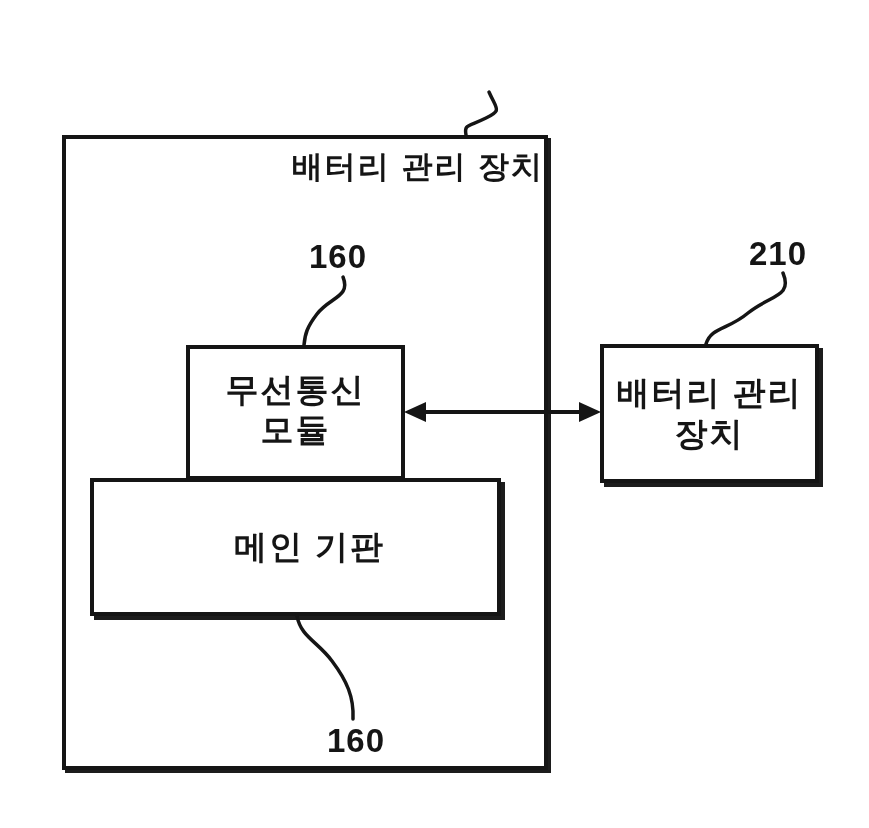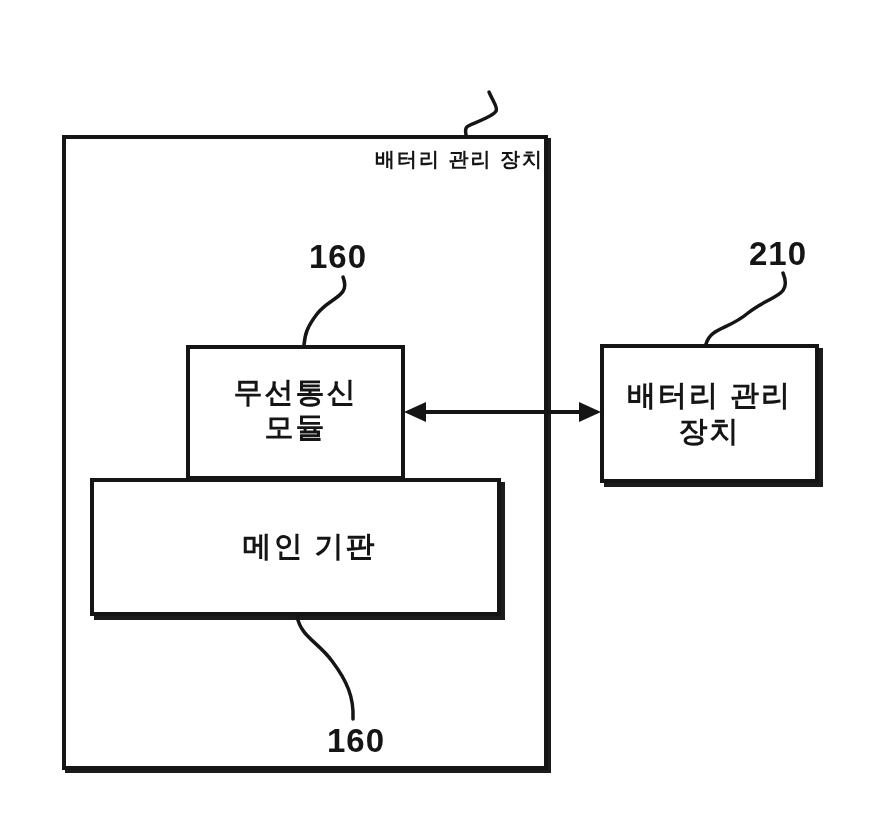--- a/index.html
+++ b/index.html
@@ -31,34 +31,34 @@
     width: 486px;
     height: 635px;
     box-shadow: 3px 3px 0 #1c1c1c;
   }
   .outer-title {
     position: absolute;
     top: 146px;
     left: 260px;
     width: 284px;
     text-align: right;
-    font-size: 20px;
+    font-size: 31px;
     font-weight: bold;
     letter-spacing: 2px;
     white-space: nowrap;
   }
   .inner-text {
     position: absolute;
     display: flex;
     flex-direction: column;
     align-items: center;
     justify-content: center;
     text-align: center;
     font-weight: bold;
-    font-size: 29px;
+    font-size: 33px;
     letter-spacing: 2px;
     line-height: 1.22;
   }
   .module-box {
     left: 186px;
     top: 345px;
     width: 219px;
     height: 135px;
     z-index: 3;
   }

